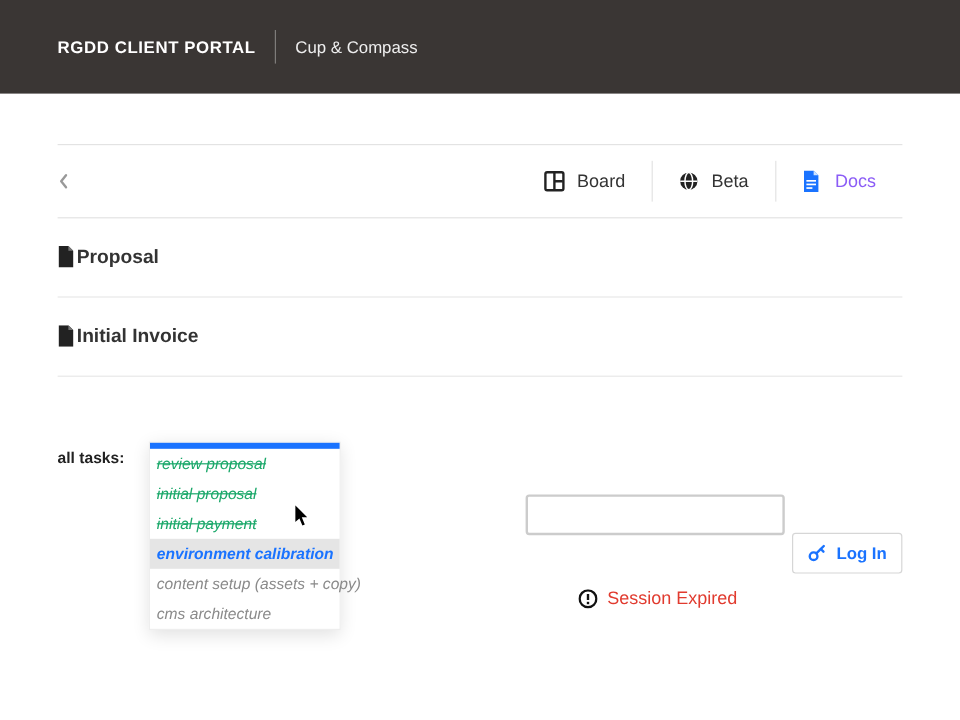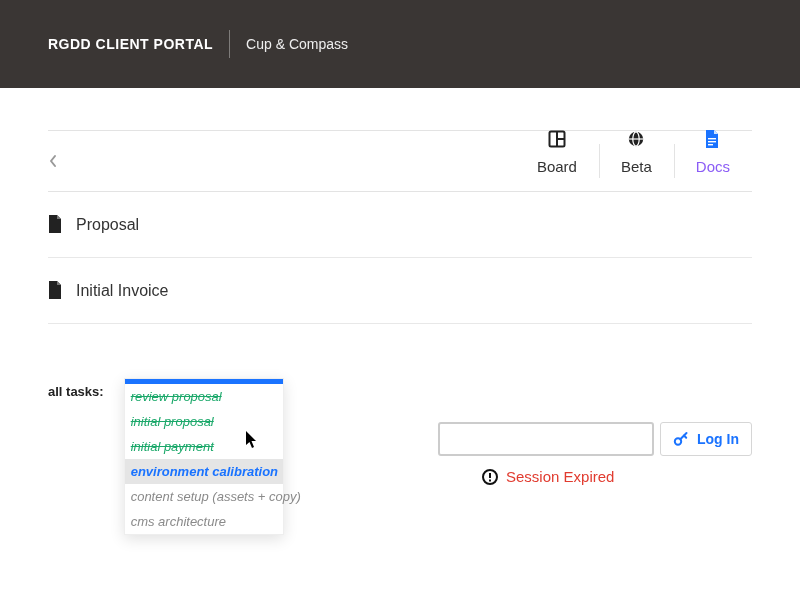--- a/index.html
+++ b/index.html
@@ -1,44 +1,44 @@
 <!DOCTYPE html>
 <html><head>
 <meta charset="utf-8">
 <style>
 * { margin: 0; padding: 0; box-sizing: border-box; }
 body { font-family: -apple-system, BlinkMacSystemFont, "Segoe UI", Helvetica, Arial, sans-serif; background: #fff; color: #333; width: 800px; height: 600px; overflow: hidden; }
-.topbar { background: #3a3634; height: 88px; display: flex; align-items: center; padding: 12px 48px; }
+.topbar { background: #3a3634; height: 78px; display: flex; align-items: center; padding: 12px 48px; }
 .brand { color: #fff; font-weight: 700; font-size: 14px; letter-spacing: 0.5px; }
 .vdivider { width: 1px; height: 28px; background: rgba(255,255,255,0.35); margin: 0 16px; }
 .client { color: #eee; font-size: 14px; }
 .content { padding: 0 48px; }
 .tabs-row { margin-top: 42px; display: flex; align-items: center; border-top: 1px solid #e3e3e3; border-bottom: 1px solid #e3e3e3; height: 62px; position: relative; }
 .back-chevron { width: 28px; display: flex; align-items: center; justify-content: flex-start; color: #888; cursor: pointer; }
 .tabs-spacer { flex: 1; }
-.tab { display: flex; align-items: center; gap: 10px; padding: 0 22px; height: 62px; font-size: 15px; cursor: pointer; position: relative; flex-direction: column; }
+.tab { display: flex; align-items: center; gap: 10px; padding: 0 22px; height: 62px; font-size: 15px; cursor: pointer; position: relative; }
 .tab + .tab::before { content: ""; position: absolute; left: 0; top: 14px; height: 34px; width: 1px; background: #e3e3e3; }
 .tab.active { color: #8b5cf6; }
 .tab .ticon { width: 18px; height: 18px; display: inline-flex; }
 .doc-list { }
-.doc-item { display: flex; align-items: center; gap: 12px; height: 66px; border-bottom: 1px solid #e8e8e8; font-size: 16px; cursor: pointer; }
+.doc-item { display: flex; align-items: center; gap: 0; height: 66px; border-bottom: 1px solid #e8e8e8; font-size: 16px; cursor: pointer; font-weight: bold; }
 .doc-item .dicon { width: 16px; height: 20px; display: inline-flex; }
 .lower { margin-top: 54px; display: flex; align-items: flex-start; }
 .tasks-wrap { display: flex; align-items: flex-start; gap: 20px; position: relative; }
 .tasks-label { font-size: 13px; font-weight: 600; color: #222; padding-top: 6px; }
 .dropdown { width: 160px; background: #fff; border: 1px solid #eee; box-shadow: 0 4px 14px rgba(0,0,0,0.12); }
 .dropdown-top { height: 5px; background: #1a73ff; }
 .dd-item { font-size: 13px; padding: 5px 6px; color: #8a8a8a; cursor: pointer; white-space: nowrap; font-style: italic; }
 .dd-item.done { color: #1ba86a; text-decoration: line-through; }
 .dd-item.sel { background: #e5e5e5; color: #1a73ff; font-weight: 600; }
 .cursor-arrow { position: absolute; left: 198px; top: 53px; width: 12px; height: 18px; pointer-events: none; }
 .right-box { margin-left: auto; width: 314px; padding-top: 44px; }
 .login-row { display: flex; gap: 6px; }
 .login-input { flex: 1; height: 34px; border: 2px solid #ccc; border-radius: 3px; padding: 0 6px; font-size: 14px; }
-.login-btn { height: 34px; border: 1px solid #d6d6d6; background: #fff; border-radius: 3px; padding: 0 12px; display: flex; align-items: center; gap: 8px; color: #1a73ff; font-weight: 700; font-size: 14px; cursor: pointer; }
+.login-btn { height: 34px; border: 1px solid #d6d6d6; background: #fff; border-radius: 3px; padding: 0 12px; display: flex; align-items: center; gap: 8px; color: #1a73ff; font-weight: 700; font-size: 14px; cursor: pointer; margin-top: 32px; }
 .session-row { display: flex; align-items: center; gap: 8px; margin-top: 12px; margin-left: 44px; }
 .session-text { color: #e13b2f; font-size: 15px; }
 svg { display: block; }
 </style>
 </head>
 <body>
 
 <div class="topbar">
   <span class="brand">RGDD CLIENT PORTAL</span>
   <div class="vdivider"></div>

